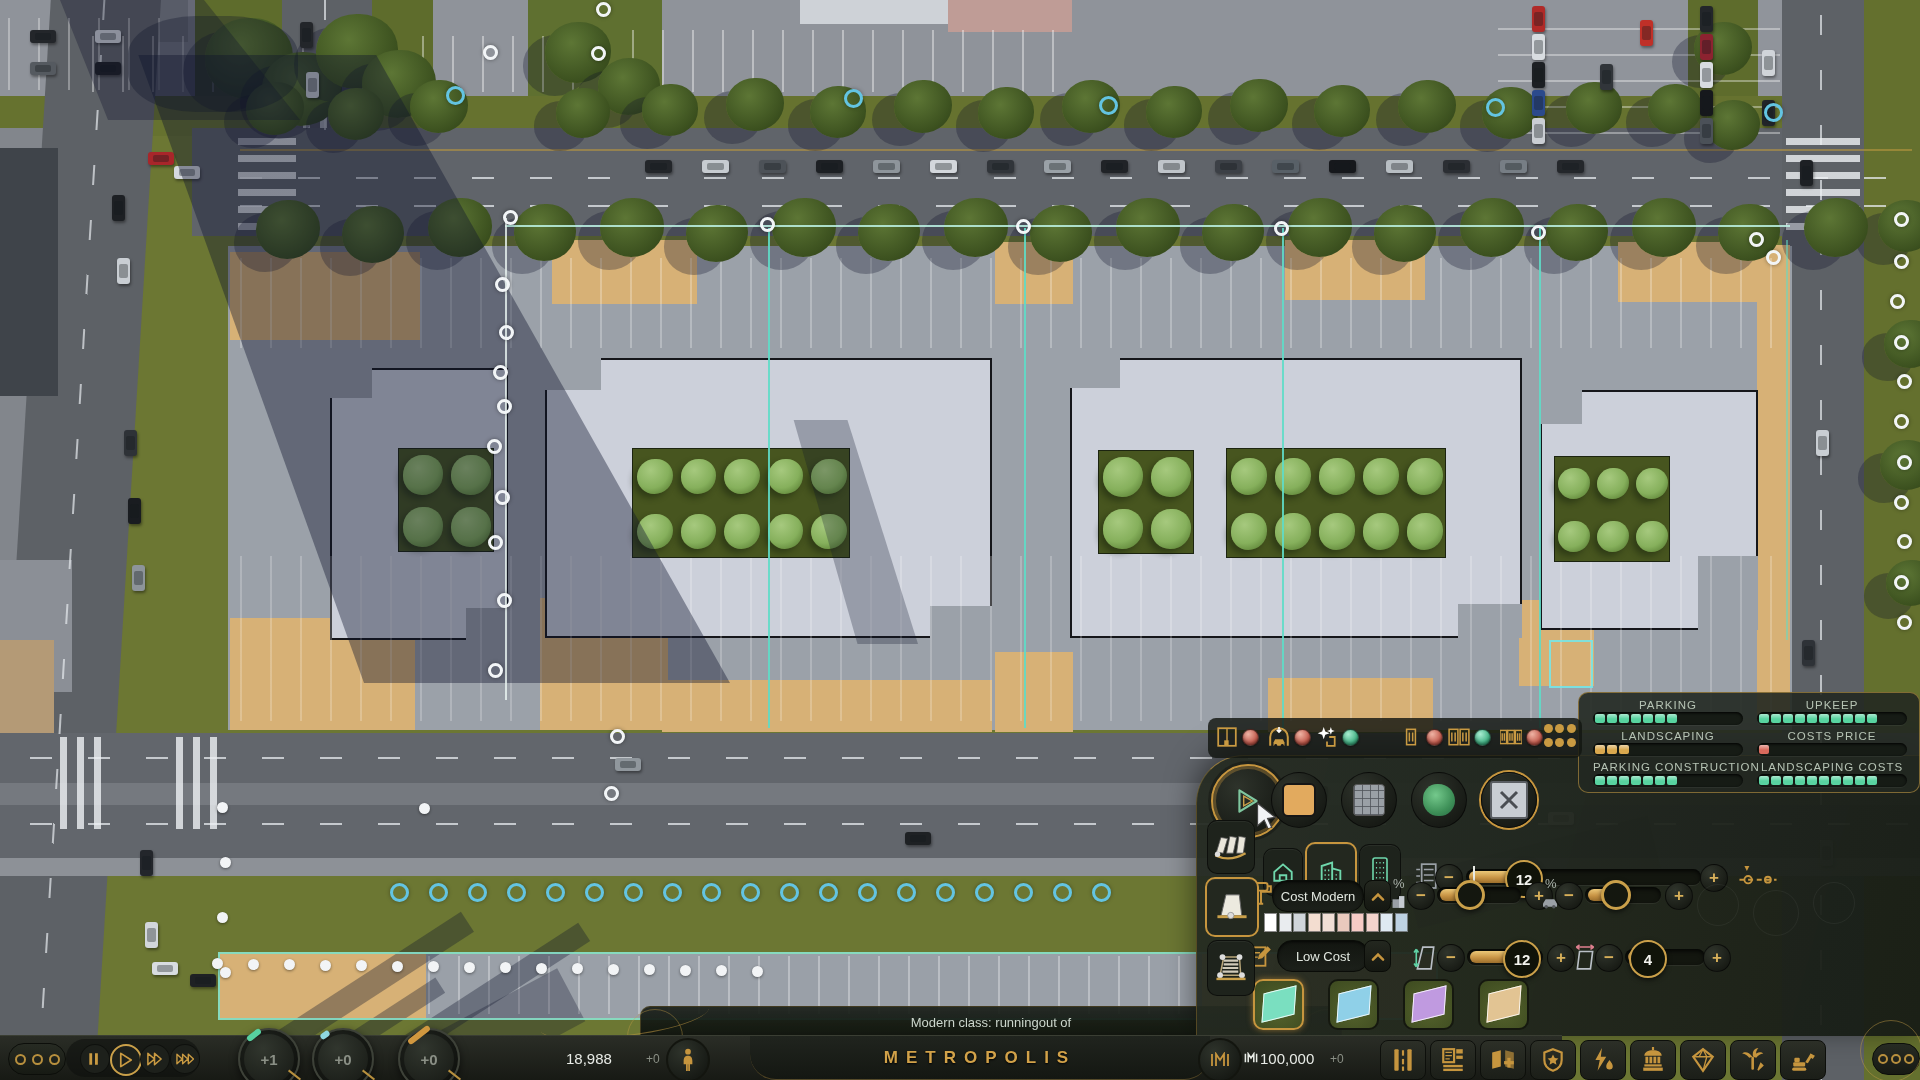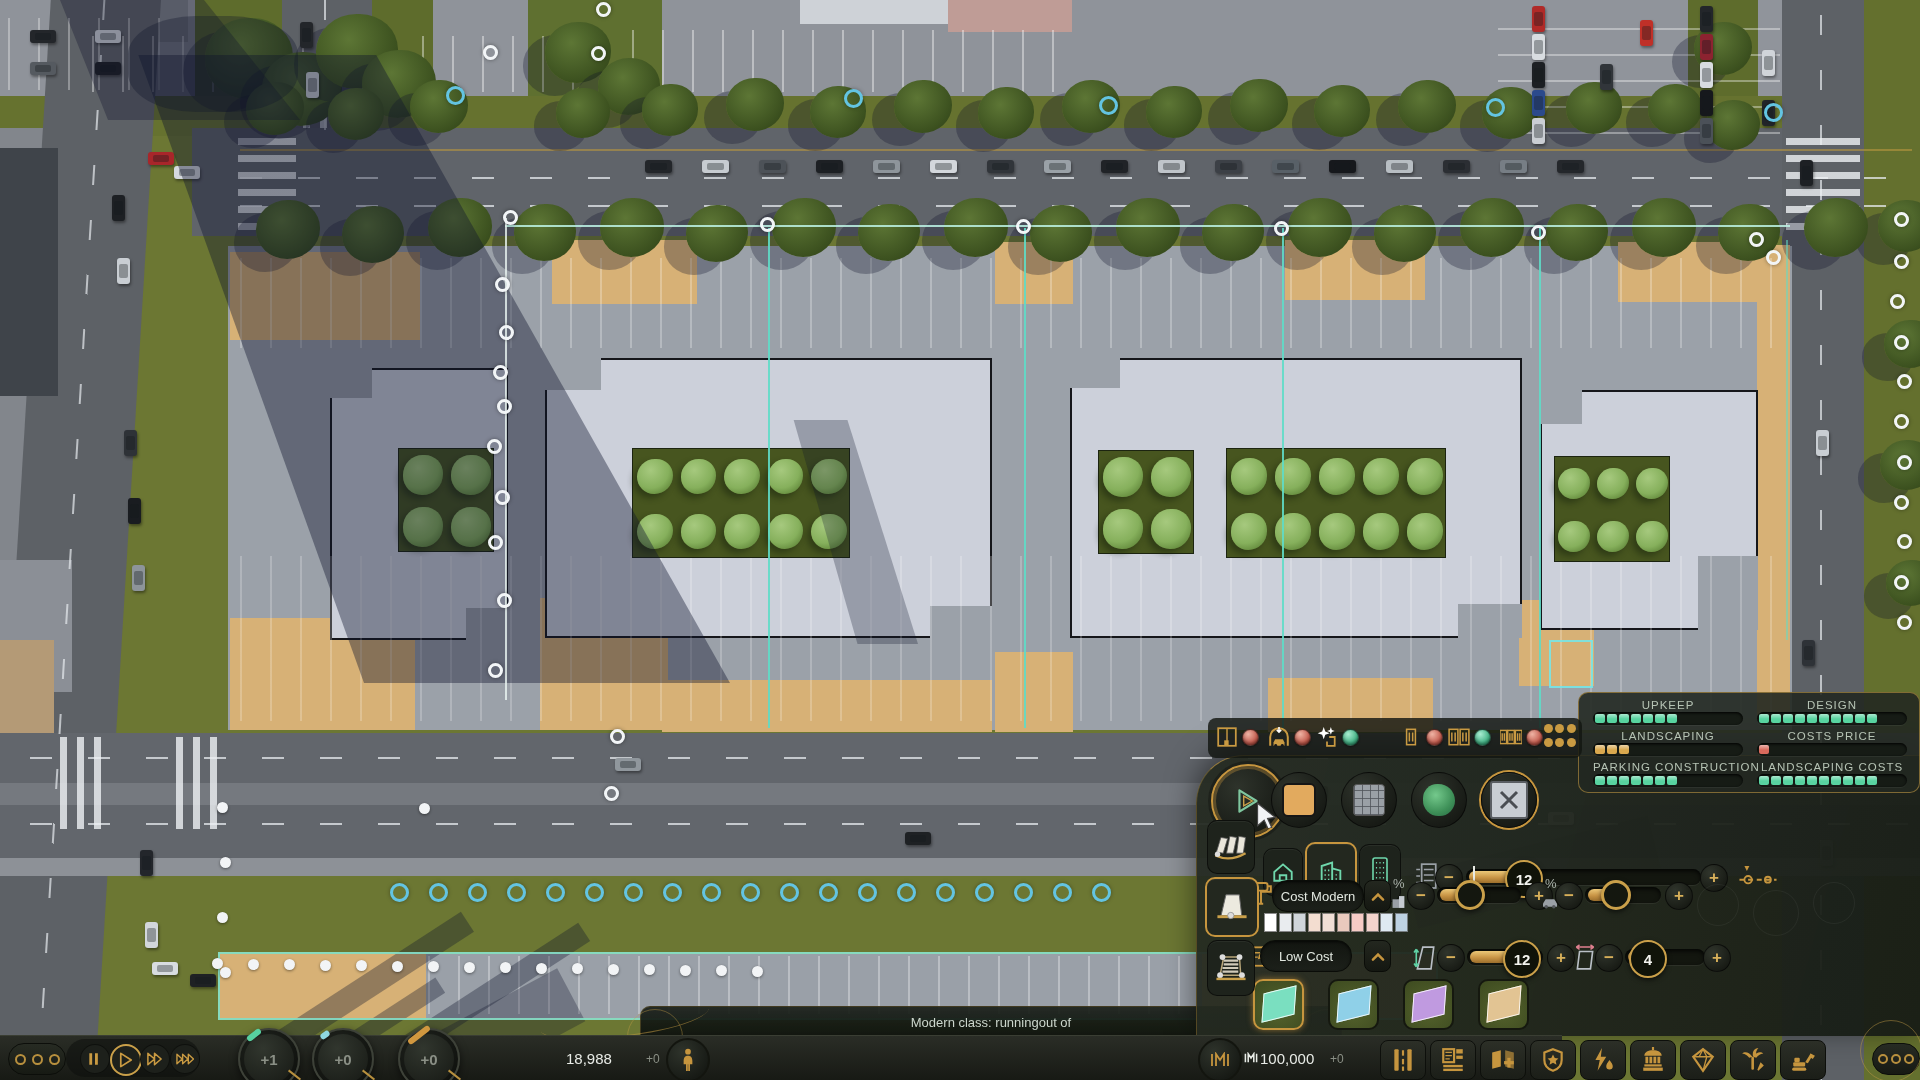--- a/index.html
+++ b/index.html
@@ -388,33 +388,33 @@
     <div class="dot-w" style="left: 217px; top: 802px;"></div>
     <div class="dot-w" style="left: 220px; top: 857px;"></div>
     <div class="dot-w" style="left: 217px; top: 912px;"></div>
     <div class="dot-w" style="left: 220px; top: 967px;"></div>
     <div class="dot-w" style="left: 419px; top: 803px;"></div>
   </div>
 
 <div class="abs" id="stats-panel" style="left:1578px;top:692px;width:340px;height:99px;background:rgba(34,40,33,.9);
             border:1px solid rgba(190,150,65,.6);border-radius:10px;z-index:11;">
     <div style="position: absolute; left: 14px; top: 6px; width: 150px;">
+      <div class="stat-label">PARKING</div>
+      <div class="stat-track" style="margin-top: 1px;">
+        <div class="seg" style="background: linear-gradient(rgba(255, 255, 255, 0.5), rgba(255, 255, 255, 0) 55%), rgb(88, 211, 160);"></div>
+        <div class="seg" style="background: linear-gradient(rgba(255, 255, 255, 0.5), rgba(255, 255, 255, 0) 55%), rgb(88, 211, 160);"></div>
+        <div class="seg" style="background: linear-gradient(rgba(255, 255, 255, 0.5), rgba(255, 255, 255, 0) 55%), rgb(88, 211, 160);"></div>
+        <div class="seg" style="background: linear-gradient(rgba(255, 255, 255, 0.5), rgba(255, 255, 255, 0) 55%), rgb(88, 211, 160);"></div>
+        <div class="seg" style="background: linear-gradient(rgba(255, 255, 255, 0.5), rgba(255, 255, 255, 0) 55%), rgb(88, 211, 160);"></div>
+        <div class="seg" style="background: linear-gradient(rgba(255, 255, 255, 0.5), rgba(255, 255, 255, 0) 55%), rgb(88, 211, 160);"></div>
+        <div class="seg" style="background: linear-gradient(rgba(255, 255, 255, 0.5), rgba(255, 255, 255, 0) 55%), rgb(88, 211, 160);"></div>
+      </div>
+    </div>
+    <div style="position: absolute; left: 178px; top: 6px; width: 150px;">
       <div class="stat-label">UPKEEP</div>
-      <div class="stat-track" style="margin-top: 1px;">
-        <div class="seg" style="background: linear-gradient(rgba(255, 255, 255, 0.5), rgba(255, 255, 255, 0) 55%), rgb(88, 211, 160);"></div>
-        <div class="seg" style="background: linear-gradient(rgba(255, 255, 255, 0.5), rgba(255, 255, 255, 0) 55%), rgb(88, 211, 160);"></div>
-        <div class="seg" style="background: linear-gradient(rgba(255, 255, 255, 0.5), rgba(255, 255, 255, 0) 55%), rgb(88, 211, 160);"></div>
-        <div class="seg" style="background: linear-gradient(rgba(255, 255, 255, 0.5), rgba(255, 255, 255, 0) 55%), rgb(88, 211, 160);"></div>
-        <div class="seg" style="background: linear-gradient(rgba(255, 255, 255, 0.5), rgba(255, 255, 255, 0) 55%), rgb(88, 211, 160);"></div>
-        <div class="seg" style="background: linear-gradient(rgba(255, 255, 255, 0.5), rgba(255, 255, 255, 0) 55%), rgb(88, 211, 160);"></div>
-        <div class="seg" style="background: linear-gradient(rgba(255, 255, 255, 0.5), rgba(255, 255, 255, 0) 55%), rgb(88, 211, 160);"></div>
-      </div>
-    </div>
-    <div style="position: absolute; left: 178px; top: 6px; width: 150px;">
-      <div class="stat-label">DESIGN</div>
       <div class="stat-track" style="margin-top: 1px;">
         <div class="seg" style="background: linear-gradient(rgba(255, 255, 255, 0.5), rgba(255, 255, 255, 0) 55%), rgb(88, 211, 160);"></div>
         <div class="seg" style="background: linear-gradient(rgba(255, 255, 255, 0.5), rgba(255, 255, 255, 0) 55%), rgb(88, 211, 160);"></div>
         <div class="seg" style="background: linear-gradient(rgba(255, 255, 255, 0.5), rgba(255, 255, 255, 0) 55%), rgb(88, 211, 160);"></div>
         <div class="seg" style="background: linear-gradient(rgba(255, 255, 255, 0.5), rgba(255, 255, 255, 0) 55%), rgb(88, 211, 160);"></div>
         <div class="seg" style="background: linear-gradient(rgba(255, 255, 255, 0.5), rgba(255, 255, 255, 0) 55%), rgb(88, 211, 160);"></div>
         <div class="seg" style="background: linear-gradient(rgba(255, 255, 255, 0.5), rgba(255, 255, 255, 0) 55%), rgb(88, 211, 160);"></div>
         <div class="seg" style="background: linear-gradient(rgba(255, 255, 255, 0.5), rgba(255, 255, 255, 0) 55%), rgb(88, 211, 160);"></div>
         <div class="seg" style="background: linear-gradient(rgba(255, 255, 255, 0.5), rgba(255, 255, 255, 0) 55%), rgb(88, 211, 160);"></div>
         <div class="seg" style="background: linear-gradient(rgba(255, 255, 255, 0.5), rgba(255, 255, 255, 0) 55%), rgb(88, 211, 160);"></div>
@@ -657,21 +657,21 @@
 
   <div class="deco-ring" style="left:500px;top:128px;width:40px;height:40px;"></div>
   <div class="deco-ring" style="left:556px;top:134px;width:44px;height:44px;"></div>
   <div class="deco-ring" style="left:616px;top:126px;width:40px;height:40px;"></div>
 
   <svg class="abs" width="26" height="28" viewBox="0 0 24 24" style="left:50px;top:186px;color:#c6953e;">
     <rect x="2" y="4" width="15" height="17" fill="none" stroke="currentColor" stroke-width="1.7"></rect>
     <path d="M5 9h7M5 13h5" stroke="currentColor" stroke-width="1.3"></path>
     <path d="M19 3l3 3-8 8-4 1 1-4z" fill="currentColor"></path>
   </svg>
-  <div class="abs dd-pill" style="left:63px;top:184px;width:90px;">Low Cost</div>
+  <div class="abs dd-pill" style="left:80px;top:184px;width:90px;">Low Cost</div>
   <div class="abs dd-chev" style="left:167px;top:184px;">
     <svg width="16" height="14" viewBox="0 0 22 16">
       <path d="M4 13l7-7 7 7" fill="none" stroke="#c6953e" stroke-width="3.4" stroke-linecap="round"></path>
       </svg>
   </div>
 
   <svg class="abs" width="24" height="32" viewBox="0 0 22 26" style="left:216px;top:186px;">
     <path d="M9 3h10l-2.5 20H4z" fill="none" stroke="#b9bfc6" stroke-width="1.5"></path>
     <path d="M3 5v16M3 5L1 8m2-3l2 3M3 21l-2-3m2 3l2-3" stroke="#5fd1a5" stroke-width="1.5" fill="none"></path>
   </svg>
@@ -782,20 +782,25 @@
 
   <span class="abs" style="left:566px;top:14px;color:#e8ebe6;font-size:15px;">18,988</span>
   <span class="abs" style="left:646px;top:16px;color:#8a8f85;font-size:12px;">+0</span>
   <div class="abs pill-btn" style="left:666px;top:2px;width:40px;height:40px;border:2px solid #13150f;">
     <svg width="16" height="24" viewBox="0 0 14 22">
       <circle cx="7" cy="3.4" r="2.6" fill="#c6953e"></circle>
       <path d="M7 7C4 7 3 9 3 12v3h2.2v6h1.6v-6h.4v6h1.6v-6H11v-3c0-3-1-5-4-5z" fill="#c6953e"></path>
     </svg>
   </div>
 
+  <div class="abs" style="left:750px;top:0;width:460px;height:43px;background:linear-gradient(180deg,#20241e,#141712);
+              border-radius:0 0 26px 26px;border-bottom:1px solid rgba(190,150,65,.35);
+              display:flex;align-items:center;justify-content:center;">
+    <span style="color:#d2a249;font-size:17px;font-weight:bold;letter-spacing:8px;text-shadow:0 1px 2px #000;">METROPOLIS</span>
+  </div>
 
   <div class="abs pill-btn" style="left:1198px;top:2px;width:40px;height:40px;border:2px solid #13150f;">
     <svg width="20" height="16" viewBox="0 0 20 16">
       <path d="M2 14V2M6 14V2l4 6 4-6v12M18 14V2" stroke="#c6953e" stroke-width="1.8" fill="none"></path>
     </svg>
   </div>
   <svg class="abs" width="14" height="12" viewBox="0 0 20 16" style="left:1244px;top:16px;">
     <path d="M2 14V2M6 14V2l4 6 4-6v12M18 14V2" stroke="#e8ebe6" stroke-width="2.2" fill="none"></path>
   </svg>
   <span class="abs" style="left:1260px;top:14px;color:#e8ebe6;font-size:15px;">100,000</span>

